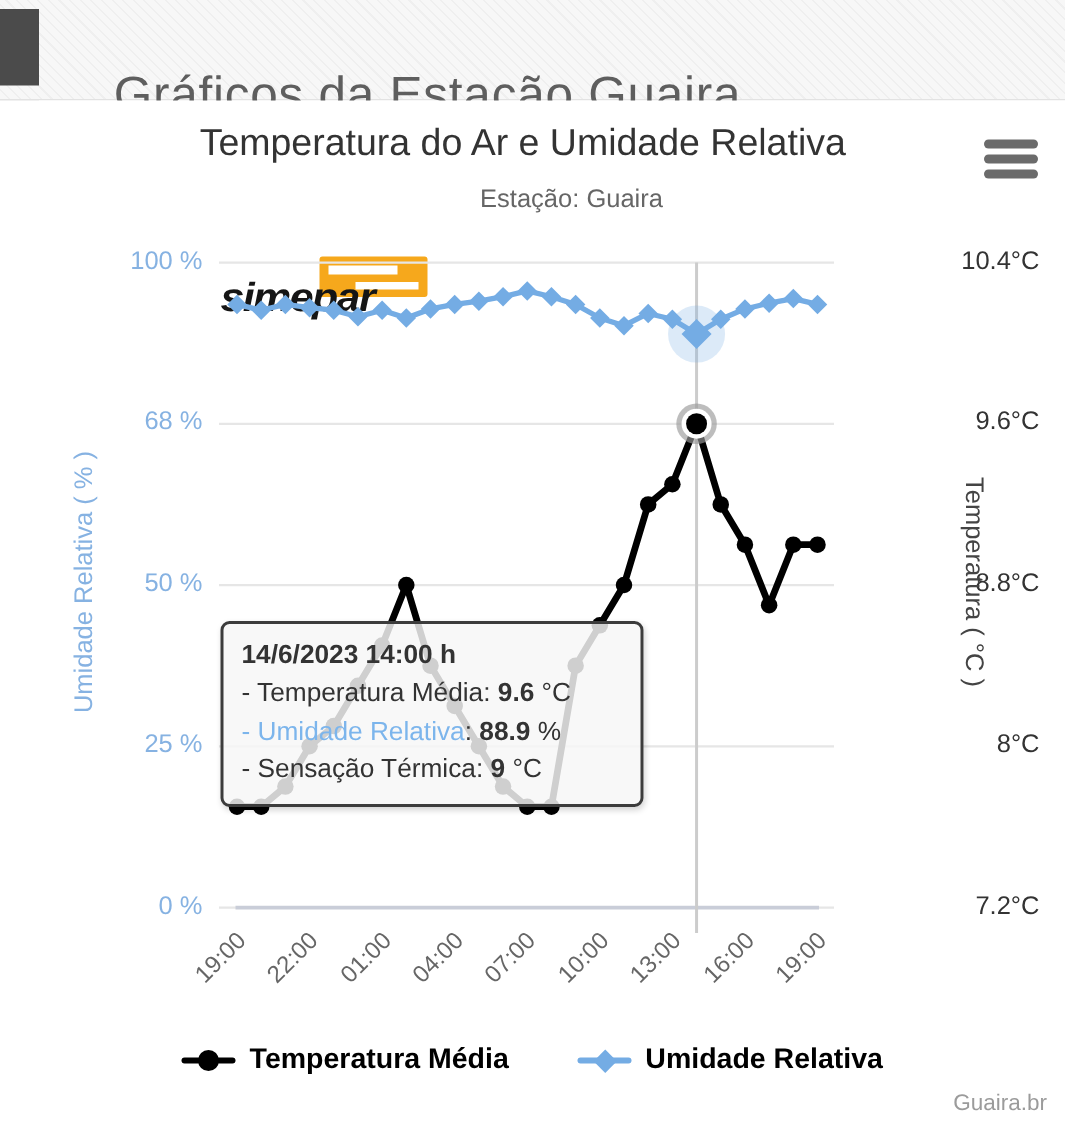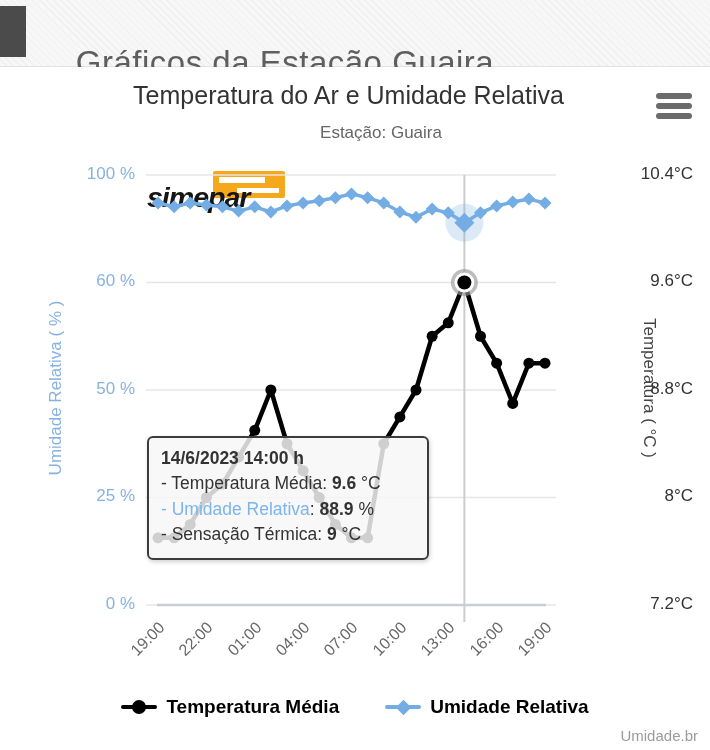--- a/index.html
+++ b/index.html
@@ -41,21 +41,21 @@
   .wm-orange{position:absolute;left:66px;top:0px;width:72px;height:27px;background:#f6a81c;border-radius:2px;}
   .wm-notch1{position:absolute;left:6px;top:6px;width:46px;height:6px;background:#ffffff;}
   .wm-notch2{position:absolute;left:24px;top:17px;width:42px;height:5px;background:#ffffff;}
   .wm-text{position:absolute;left:0px;top:12px;font-size:27px;font-weight:bold;font-style:italic;
            letter-spacing:-1px;color:#151515;transform:scaleX(1.06);transform-origin:left;}
 
   svg.plot{position:absolute;left:0;top:0;z-index:2;}
 
   
   .tooltip{
-    position:absolute;left:147px;top:436px;width:282px;box-sizing:border-box;z-index:5;
+    position:absolute;left:147px;top:414px;width:282px;box-sizing:border-box;z-index:5;
     background:rgba(247,247,247,0.84);border:2px solid #3c3c3c;border-radius:6px;
     padding:8px 12px 10px 12px;font-size:17.5px;line-height:1.45;color:#333333;
     box-shadow:1px 2px 4px rgba(0,0,0,0.18);
   }
   .tooltip .tt-header{font-weight:bold;}
   .tooltip .blue{color:#7cb5ec;}
   .tooltip b{font-weight:bold;margin-top:12px;}
 
   
   .legend{position:absolute;left:0;top:696px;width:710px;display:flex;justify-content:center;
@@ -83,21 +83,21 @@
     <div class="card-title">Temperatura do Ar e Umidade Relativa</div>
     <div class="card-subtitle">Estação: Guaira</div>
     <div class="hamburger">
       <div class="bar"></div>
       <div class="bar"></div>
       <div class="bar"></div>
     </div>
   </div>
 
   <span class="ytick-left" style="top:164px">100 %</span>
-  <span class="ytick-left" style="top:271px">60 %</span>
+  <span class="ytick-left" style="top:271px">68 %</span>
   <span class="ytick-left" style="top:379px">50 %</span>
   <span class="ytick-left" style="top:486px">25 %</span>
   <span class="ytick-left" style="top:594px">0 %</span>
 
   <span class="ytick-right" style="top:164px">10.4°C</span>
   <span class="ytick-right" style="top:271px">9.6°C</span>
   <span class="ytick-right" style="top:379px">8.8°C</span>
   <span class="ytick-right" style="top:486px">8°C</span>
   <span class="ytick-right" style="top:594px">7.2°C</span>
 
@@ -204,15 +204,15 @@
     </div>
     <div class="legend-item">
       <span class="lmarker">
         <span class="lline" id="lm-line-hum" style="background: rgb(116, 172, 228);"></span>
           <span class="ldiamond" id="lm-diam-hum" style="background: rgb(116, 172, 228);"></span>
       </span>
       <span class="legend-label">Umidade Relativa</span>
     </div>
   </div>
 
-  <div class="footer-credit">Umidade.br</div>
+  <div class="footer-credit">Guaira.br</div>
 
 </div>
 
 </body></html>

